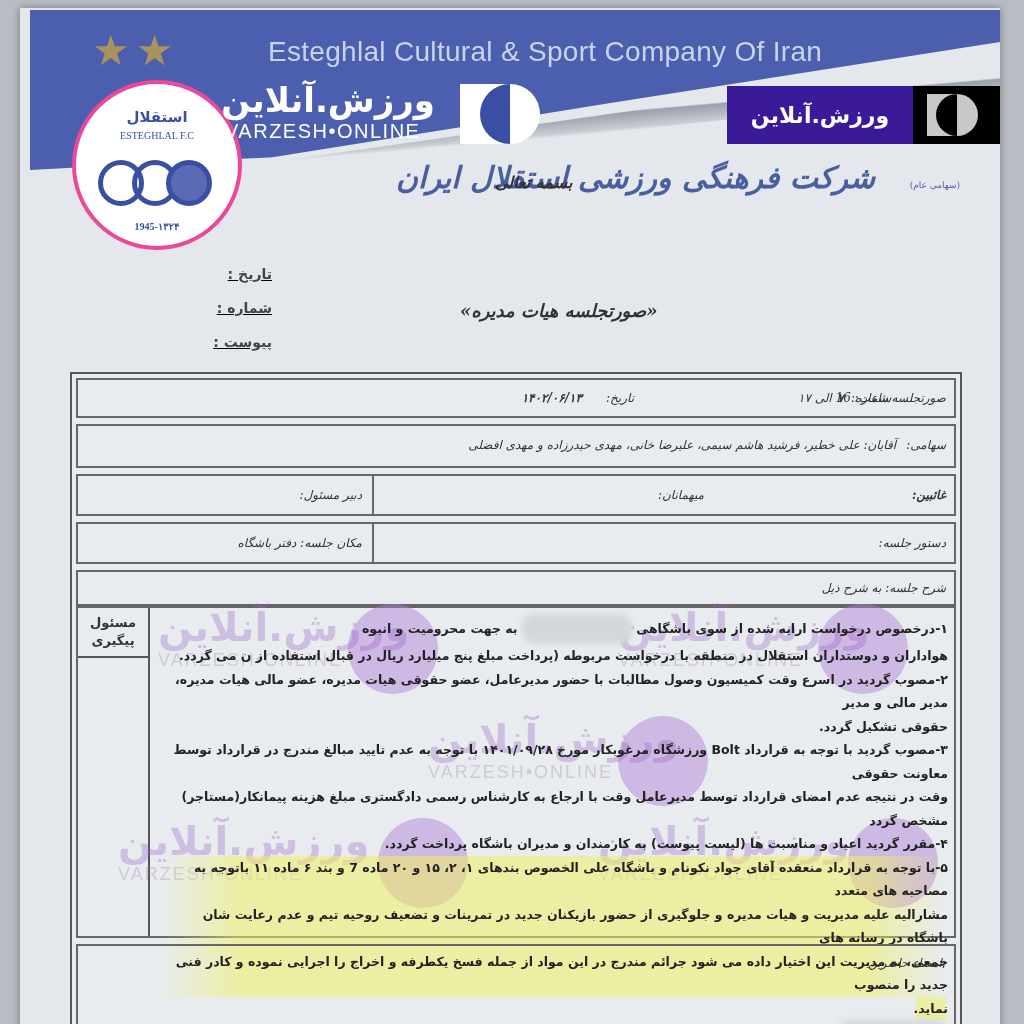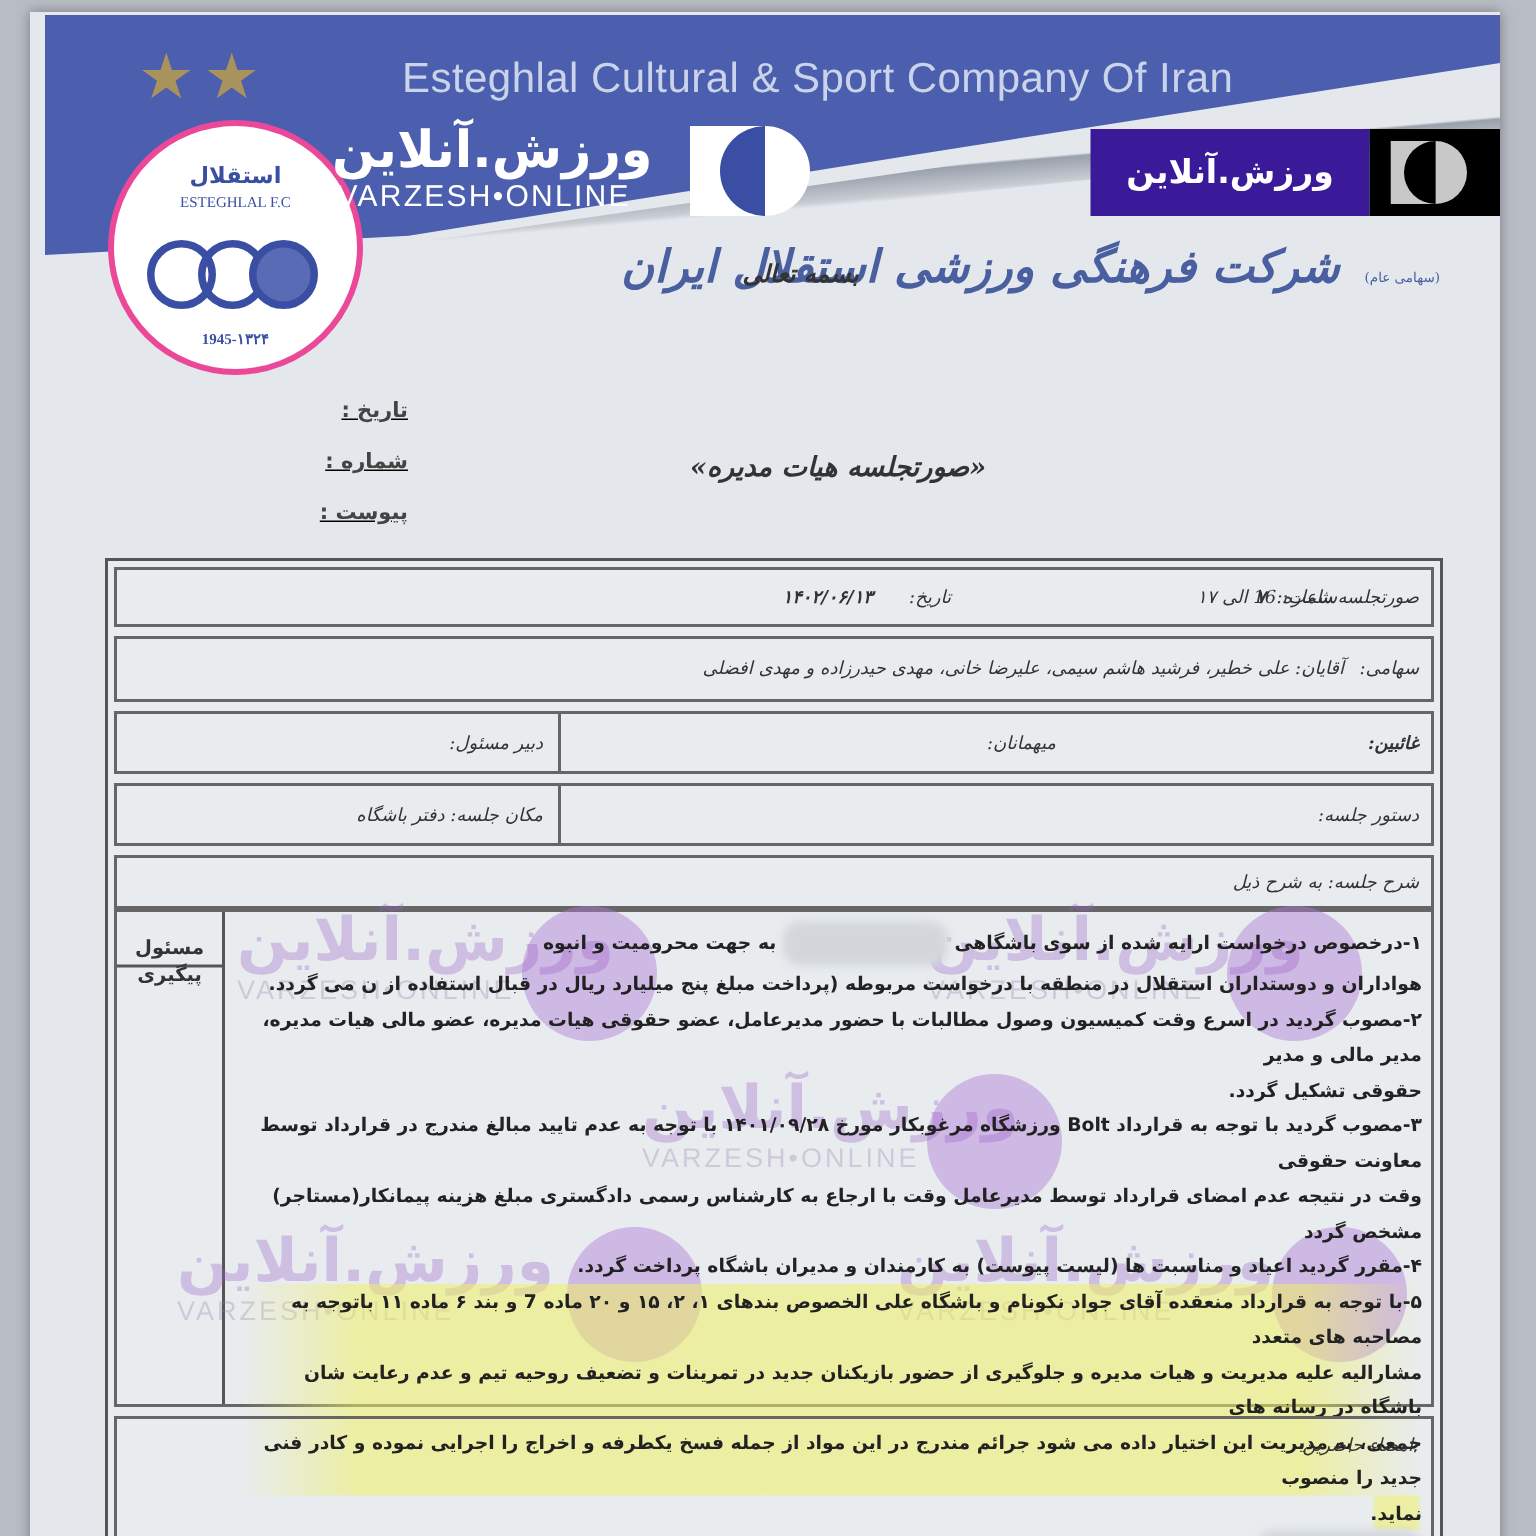--- a/index.html
+++ b/index.html
@@ -50,37 +50,37 @@
   .vo-badge-text {
     width: 186px; height: 100%; background: #3a1a99; color: #fff; font-size: 22px; font-weight: bold;
     display: flex; align-items: center; justify-content: center; direction: rtl;
   }
   .vo-badge-mark { width: 87px; height: 100%; background: #000; display: flex; align-items: center; justify-content: center; }
 
   .company-fa {
     position: absolute; right: 40px; top: 152px; font-size: 30px; color: #4a5fa0; direction: rtl;
     font-family: "DejaVu Serif", serif; font-style: italic; font-weight: bold;
   }
-  .company-type { font-size: 9px; font-style: normal; font-weight: normal; margin-left: 6px; }
+  .company-type { font-size: 9px; font-style: normal; font-weight: normal; margin-left: 24px; }
   .bism { position: absolute; left: 475px; top: 165px; font-size: 16px; color: #333; direction: rtl; font-family: "DejaVu Serif", serif; font-style: italic; font-weight: bold; }
 
   .meta-labels { position: absolute; left: 182px; top: 258px; width: 70px; direction: rtl; text-align: right; text-decoration: underline; }
   .meta-labels div { font-size: 14px; color: #444; height: 34px; font-weight: bold; }
   .doc-title { position: absolute; left: 440px; top: 292px; font-size: 18px; color: #333; direction: rtl; font-family: "DejaVu Serif", serif; font-style: italic; font-weight: bold; }
 
   .tbl {
     position: absolute; left: 50px; top: 364px; width: 892px; height: 680px;
     border: 2px solid #555; background: #e8ecef;
   }
   .row { position: absolute; left: 4px; right: 4px; border: 2px solid #666; direction: rtl; }
   .cell-text { font-size: 12px; color: #333; font-style: italic; font-family: "DejaVu Serif", serif; position: absolute; white-space: nowrap; }
 
   .body-area { position: absolute; left: 4px; right: 4px; top: 232px; height: 332px; border: 2px solid #666; }
   .resp-col { position: absolute; left: 0; top: 0; width: 72px; height: 100%; border-right: 2px solid #555; }
-  .resp-head { height: 37px; border-bottom: 2px solid #555; text-align: center; font-size: 13px; font-weight: bold; color: #333; padding-top: 16px; line-height: 18px; }
+  .resp-head { height: 50px; border-bottom: 2px solid #555; text-align: center; font-size: 13px; font-weight: bold; color: #333; padding-top: 6px; line-height: 18px; }
   .body-text { position: absolute; left: 82px; right: 6px; top: 6px; direction: rtl; text-align: right; font-size: 12.5px; color: #222; line-height: 23.5px; font-weight: bold; }
   .body-text p { margin: 0; }
   .hl { background: linear-gradient(90deg, rgba(240,240,120,0.0), rgba(240,240,100,0.55) 10%, rgba(240,240,100,0.55) 90%, rgba(240,240,120,0.0)); }
   .blur { display: inline-block; width: 110px; height: 30px; background: #d3d7dc; border-radius: 12px; filter: blur(3px); vertical-align: middle; }
 
   .wm { position: absolute; pointer-events: none; opacity: 0.32; }
   .wm-fa { font-size: 40px; color: #9a5fc9; font-weight: bold; direction: rtl; }
   .wm-en { font-size: 18px; color: #9a7fb0; letter-spacing: 2px; font-family: "Liberation Sans", sans-serif; }
   .wm-disk { position: absolute; width: 90px; height: 90px; border-radius: 50%; background: #b07ad6; opacity: 0.45; }
 

